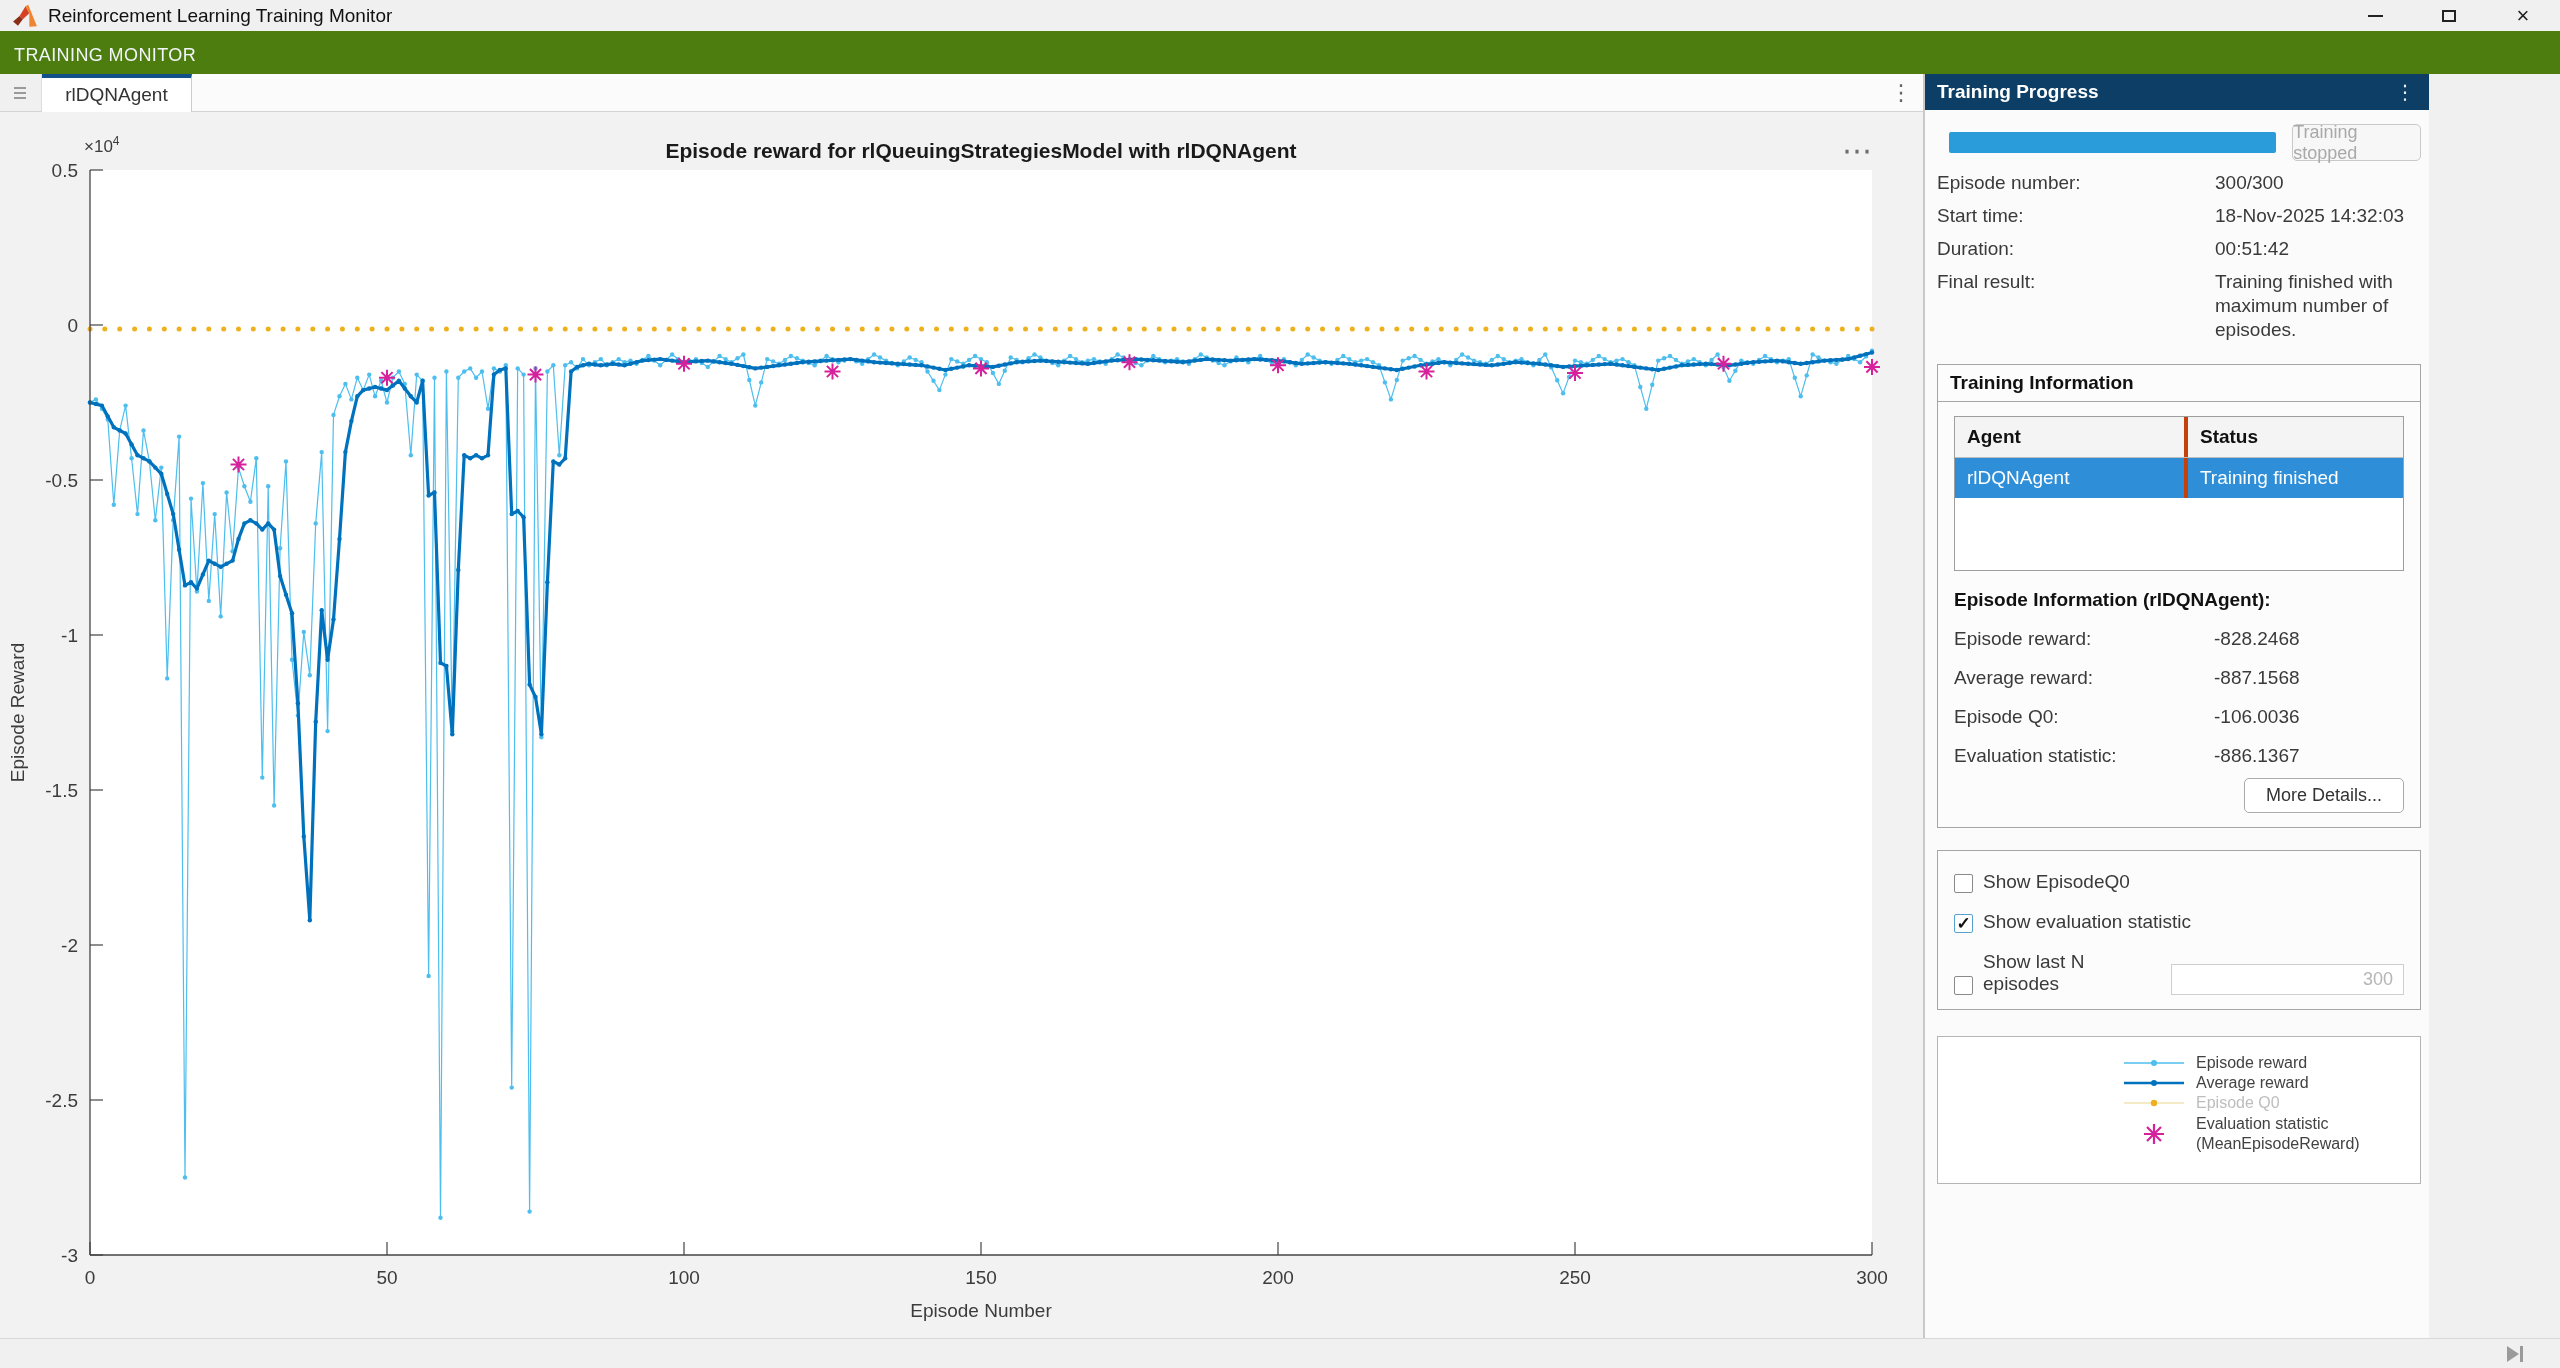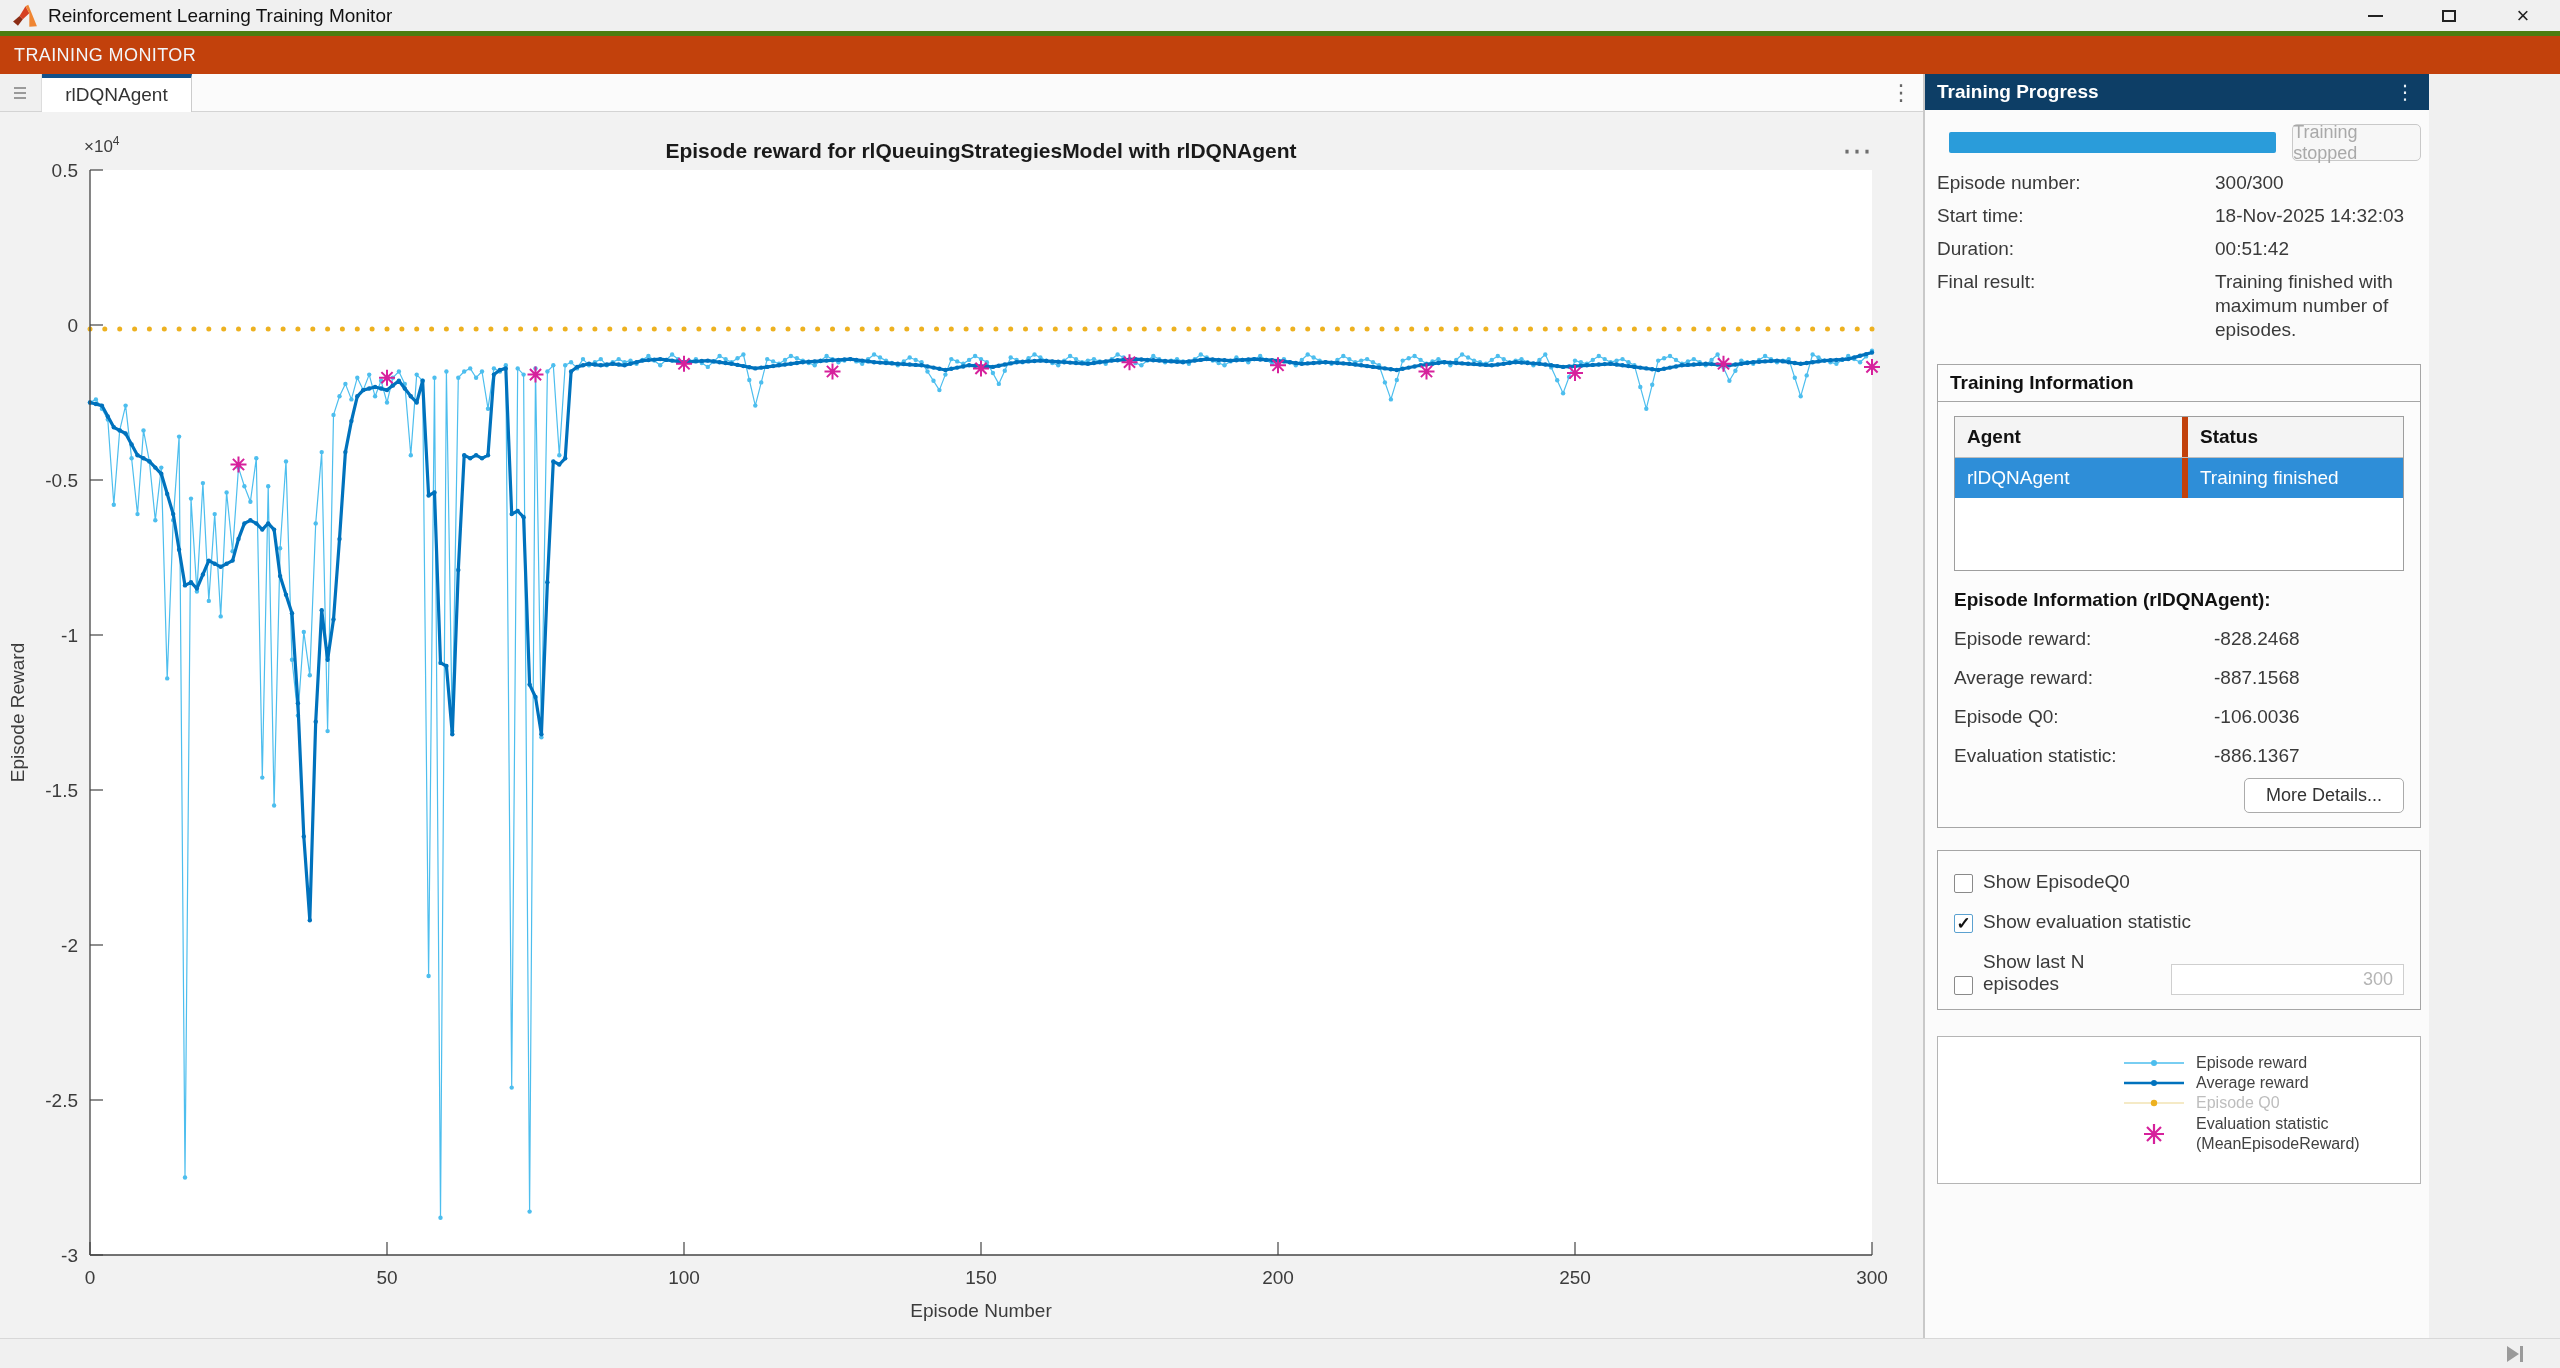--- a/index.html
+++ b/index.html
@@ -8,21 +8,21 @@
   
   .titlebar { height:36px; background:#f0f0f0; display:flex; align-items:center; border-bottom:5px solid #4d7c0f; }
   .titlebar .app-icon { width:26px; height:24px; margin:0 10px 0 12px; }
   .titlebar .title-text { font-size:19px; color:#111; }
   .win-controls { margin-left:auto; display:flex; height:100%; }
   .win-btn { width:74px; height:100%; display:flex; align-items:center; justify-content:center; color:#222; font-size:22px; }
   .win-btn .maxbox { width:14px; height:12px; border:2px solid #222; display:block; }
   .win-btn .minbar { width:15px; height:2px; background:#222; display:block; }
 
   
-  .toolstrip { height:38px; background:#c2410c; display:flex; align-items:center; }
+  .toolstrip { height:38px; background:#4d7c0f; display:flex; align-items:center; }
   .toolstrip .ts-tab { color:#f2f6fa; font-size:18px; letter-spacing:0.4px; padding:0 14px; }
 
   
   .main-row { display:flex; height:1264px; }
   .left-area { width:1923px; display:flex; flex-direction:column; background:#f2f2f2; }
   .v-divider { width:2px; background:#c9c9c9; }
   .right-panel { width:504px; background:#fbfbfb; display:flex; flex-direction:column; overflow:hidden; }
 
   
   .tabbar { height:38px; background:#fbfbfb; border-bottom:1px solid #d4d4d4; display:flex; align-items:stretch; }
@@ -50,21 +50,21 @@
   .field-label { width:278px; flex:0 0 278px; }
   .field-value { width:337px; }
 
   .groupbox { border:1px solid #a6a6a6; margin-top:22px; background:#fcfcfc; }
   .groupbox .gb-title { font-size:19px; font-weight:bold; color:#111; padding:7px 12px; border-bottom:1px solid #a6a6a6; }
   .gb-content { padding:14px 16px 14px 16px; }
 
   .agent-table { border:1px solid #9e9e9e; background:#fff; }
   .at-row { display:flex; font-size:19px; }
   .at-header { background:#f4f4f4; font-weight:bold; color:#111; border-bottom:1px solid #bdbdbd; }
-  .at-cell { padding:9px 12px; width:52%; border-right:6px solid #c2410c; }
+  .at-cell { padding:9px 12px; width:52%; border-right:4px solid #c2410c; }
   .at-cell:last-child { border-right:none; width:48%; }
   .at-selected { background:#2e8ed8; color:#fff; }
   .at-empty { height:72px; background:#fff; }
 
   .ep-info-title { font-size:19px; font-weight:bold; color:#111; margin-top:18px; }
   .ep-row { display:flex; margin-top:17px; font-size:19px; color:#3a3a3a; }
   .ep-label { width:260px; flex:0 0 260px; }
   .more-row { display:flex; justify-content:flex-end; margin-top:11px; }
   .more-btn { width:160px; height:35px; border:1px solid #ababab; border-radius:5px; background:#fff; color:#333; font-size:18px; display:flex; align-items:center; justify-content:center; }
 

